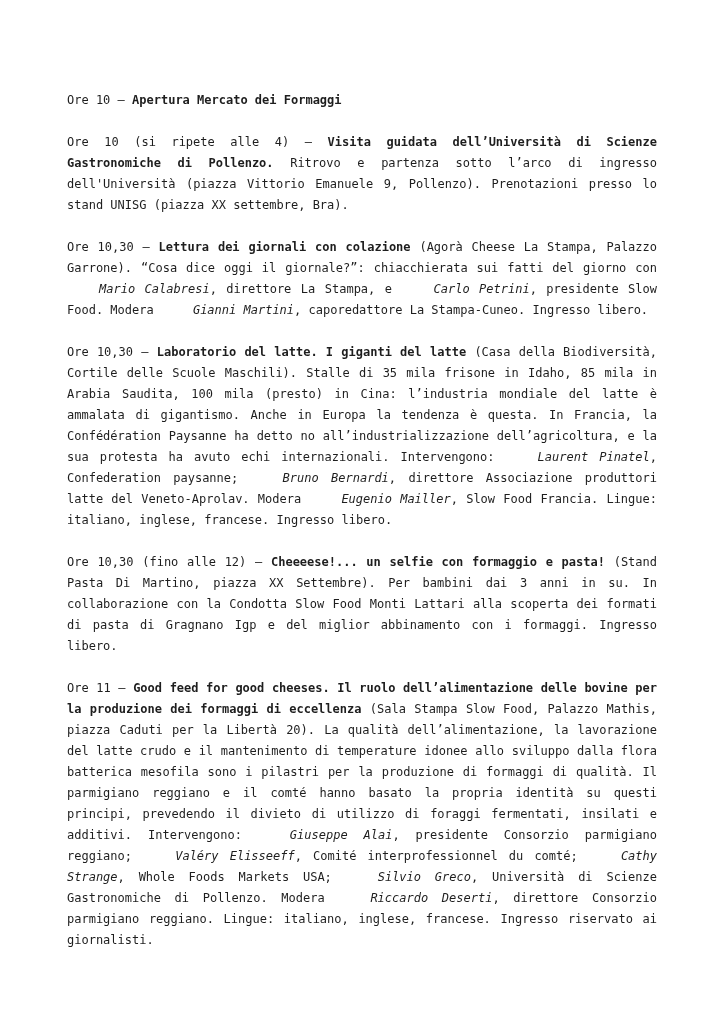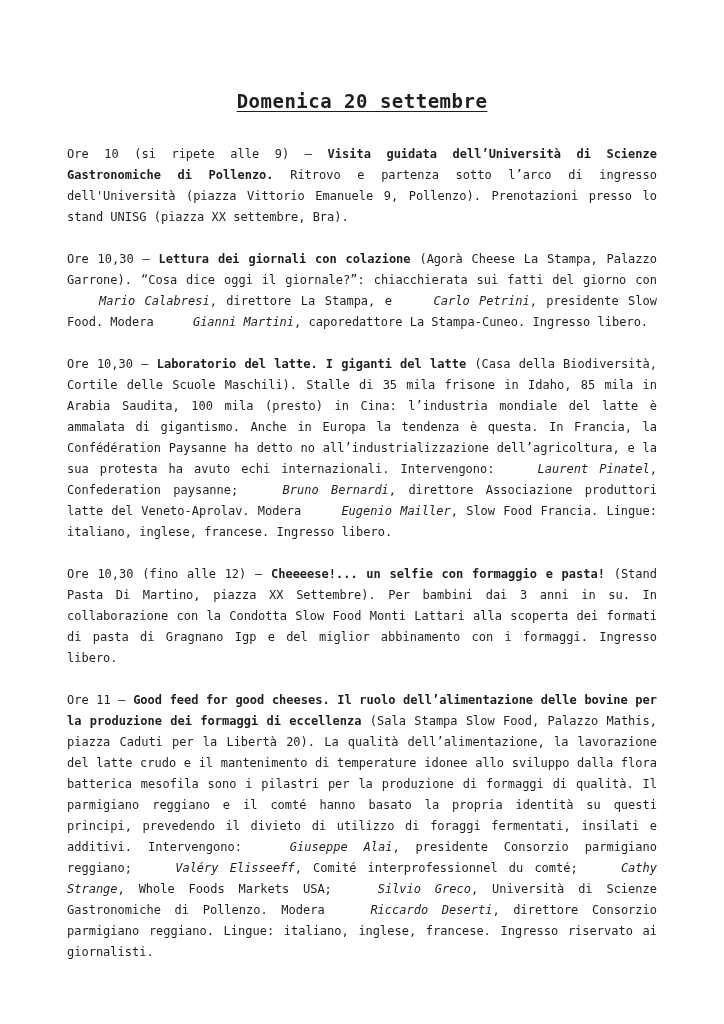--- a/index.html
+++ b/index.html
@@ -32,24 +32,24 @@
     margin-bottom: 21px;
   }
   .b { font-weight: bold; }
   .i { font-style: italic; margin-left: 32px; }
 </style>
 </head>
 <body>
 
 <div class="page">
 
-  <h1 class="title">Domenica 20 settembre</h1>
 
+  <p class="para"><span class="reg">Ore 10 – </span><span class="b">Apertura Mercato dei Formaggi</span></p>
 
-  <p class="para"><span class="reg">Ore 10 (si ripete alle 9) – </span><span class="b">Visita guidata dell’Università di Scienze Gastronomiche di Pollenzo.</span><span class="reg"> Ritrovo e partenza sotto l’arco di ingresso dell'Università (piazza Vittorio Emanuele 9, Pollenzo). Prenotazioni presso lo stand UNISG (piazza XX settembre, Bra).</span></p>
+  <p class="para"><span class="reg">Ore 10 (si ripete alle 4) – </span><span class="b">Visita guidata dell’Università di Scienze Gastronomiche di Pollenzo.</span><span class="reg"> Ritrovo e partenza sotto l’arco di ingresso dell'Università (piazza Vittorio Emanuele 9, Pollenzo). Prenotazioni presso lo stand UNISG (piazza XX settembre, Bra).</span></p>
 
   <p class="para"><span class="reg">Ore 10,30 – </span><span class="b">Lettura dei giornali con colazione</span><span class="reg"> (Agorà Cheese La Stampa, Palazzo Garrone). “Cosa dice oggi il giornale?”: chiacchierata sui fatti del giorno con </span><span class="i">Mario Calabresi</span><span class="reg">, direttore La Stampa, e </span><span class="i">Carlo Petrini</span><span class="reg">, presidente Slow Food. Modera </span><span class="i">Gianni Martini</span><span class="reg">, caporedattore La Stampa-Cuneo. Ingresso libero.</span></p>
 
   <p class="para"><span class="reg">Ore 10,30 – </span><span class="b">Laboratorio del latte. I giganti del latte</span><span class="reg"> (Casa della Biodiversità, Cortile delle Scuole Maschili). Stalle di 35 mila frisone in Idaho, 85 mila in Arabia Saudita, 100 mila (presto) in Cina: l’industria mondiale del latte è ammalata di gigantismo. Anche in Europa la tendenza è questa. In Francia, la Confédération Paysanne ha detto no all’industrializzazione dell’agricoltura, e la sua protesta ha avuto echi internazionali. Intervengono: </span><span class="i">Laurent Pinatel</span><span class="reg">, Confederation paysanne; </span><span class="i">Bruno Bernardi</span><span class="reg">, direttore Associazione produttori latte del Veneto-Aprolav. Modera </span><span class="i">Eugenio Mailler</span><span class="reg">, Slow Food Francia. Lingue: italiano, inglese, francese. Ingresso libero.</span></p>
 
   <p class="para"><span class="reg">Ore 10,30 (fino alle 12) – </span><span class="b">Cheeeese!... un selfie con formaggio e pasta!</span><span class="reg"> (Stand Pasta Di Martino, piazza XX Settembre). Per bambini dai 3 anni in su. In collaborazione con la Condotta Slow Food Monti Lattari alla scoperta dei formati di pasta di Gragnano Igp e del miglior abbinamento con i formaggi. Ingresso libero.</span></p>
 
   <p class="para"><span class="reg">Ore 11 – </span><span class="b">Good feed for good cheeses. Il ruolo dell’alimentazione delle bovine per la produzione dei formaggi di eccellenza</span><span class="reg"> (Sala Stampa Slow Food, Palazzo Mathis, piazza Caduti per la Libertà 20). La qualità dell’alimentazione, la lavorazione del latte crudo e il mantenimento di temperature idonee allo sviluppo dalla flora batterica mesofila sono i pilastri per la produzione di formaggi di qualità. Il parmigiano reggiano e il comté hanno basato la propria identità su questi principi, prevedendo il divieto di utilizzo di foraggi fermentati, insilati e additivi. Intervengono: </span><span class="i">Giuseppe Alai</span><span class="reg">, presidente Consorzio parmigiano reggiano; </span><span class="i">Valéry Elisseeff</span><span class="reg">, Comité interprofessionnel du comté; </span><span class="i">Cathy Strange</span><span class="reg">, Whole Foods Markets USA; </span><span class="i">Silvio Greco</span><span class="reg">, Università di Scienze Gastronomiche di Pollenzo. Modera </span><span class="i">Riccardo Deserti</span><span class="reg">, direttore Consorzio parmigiano reggiano. Lingue: italiano, inglese, francese. Ingresso riservato ai giornalisti.</span></p>
 
 </div>

